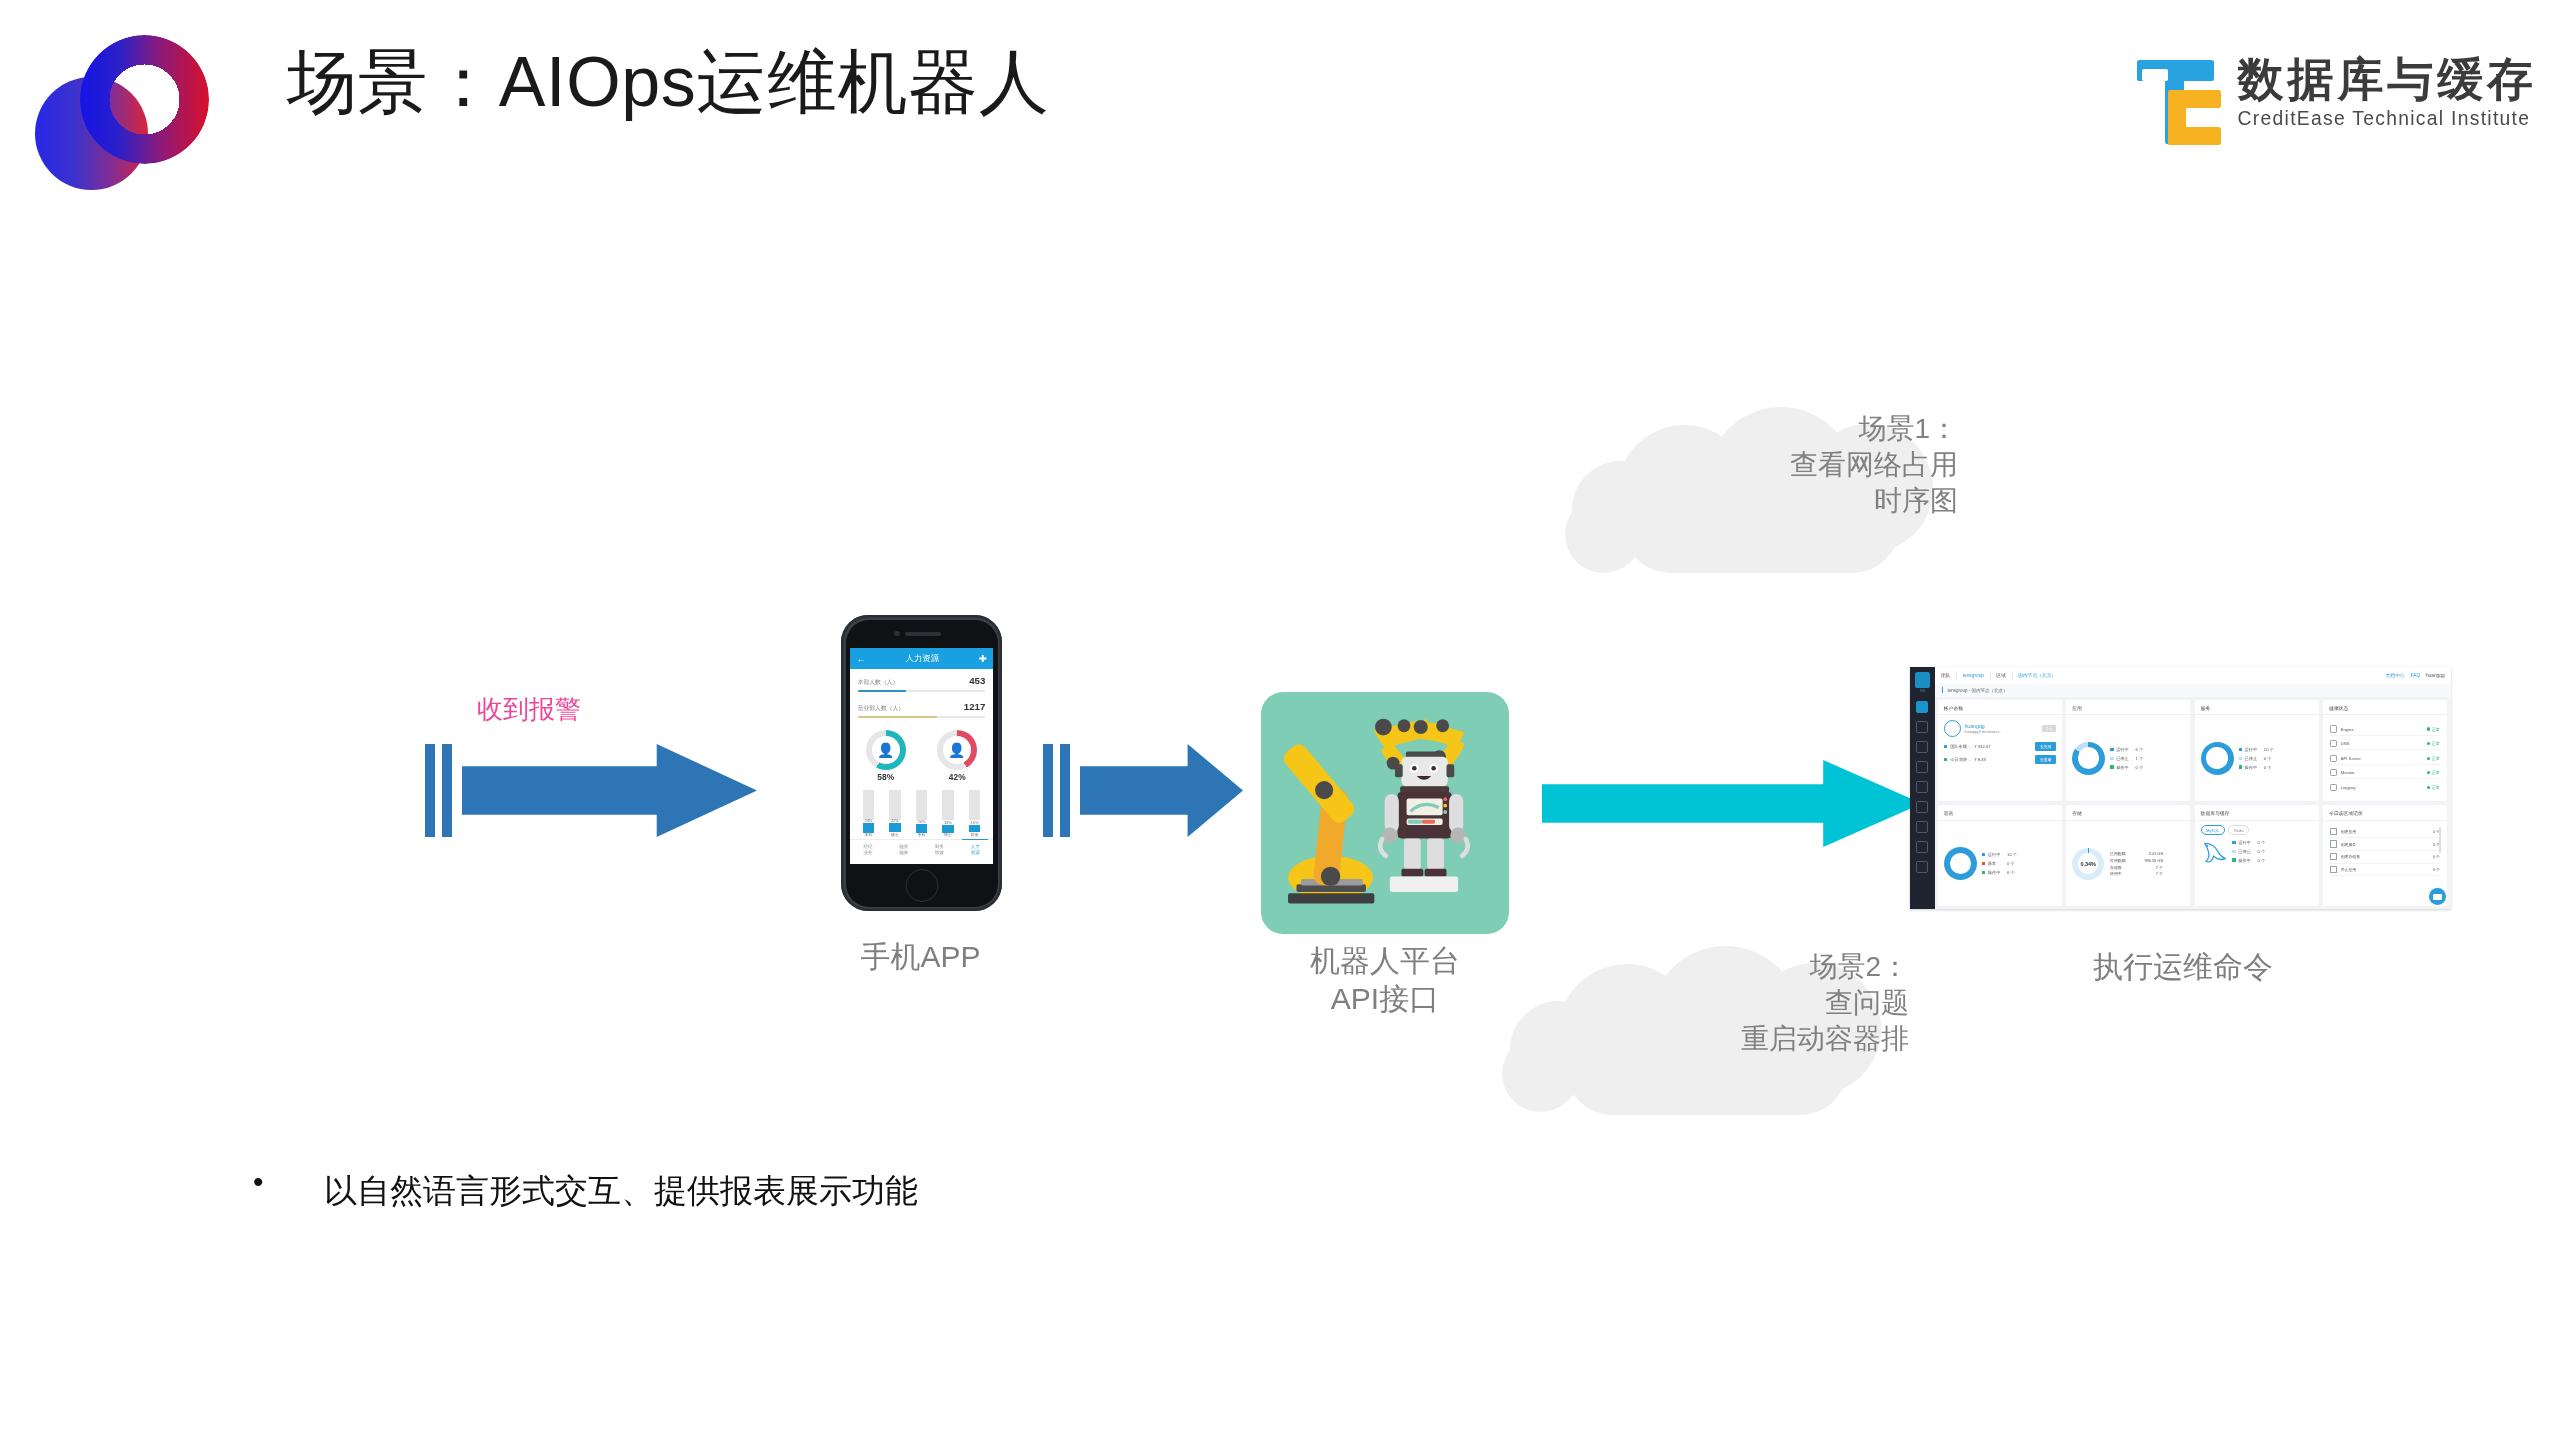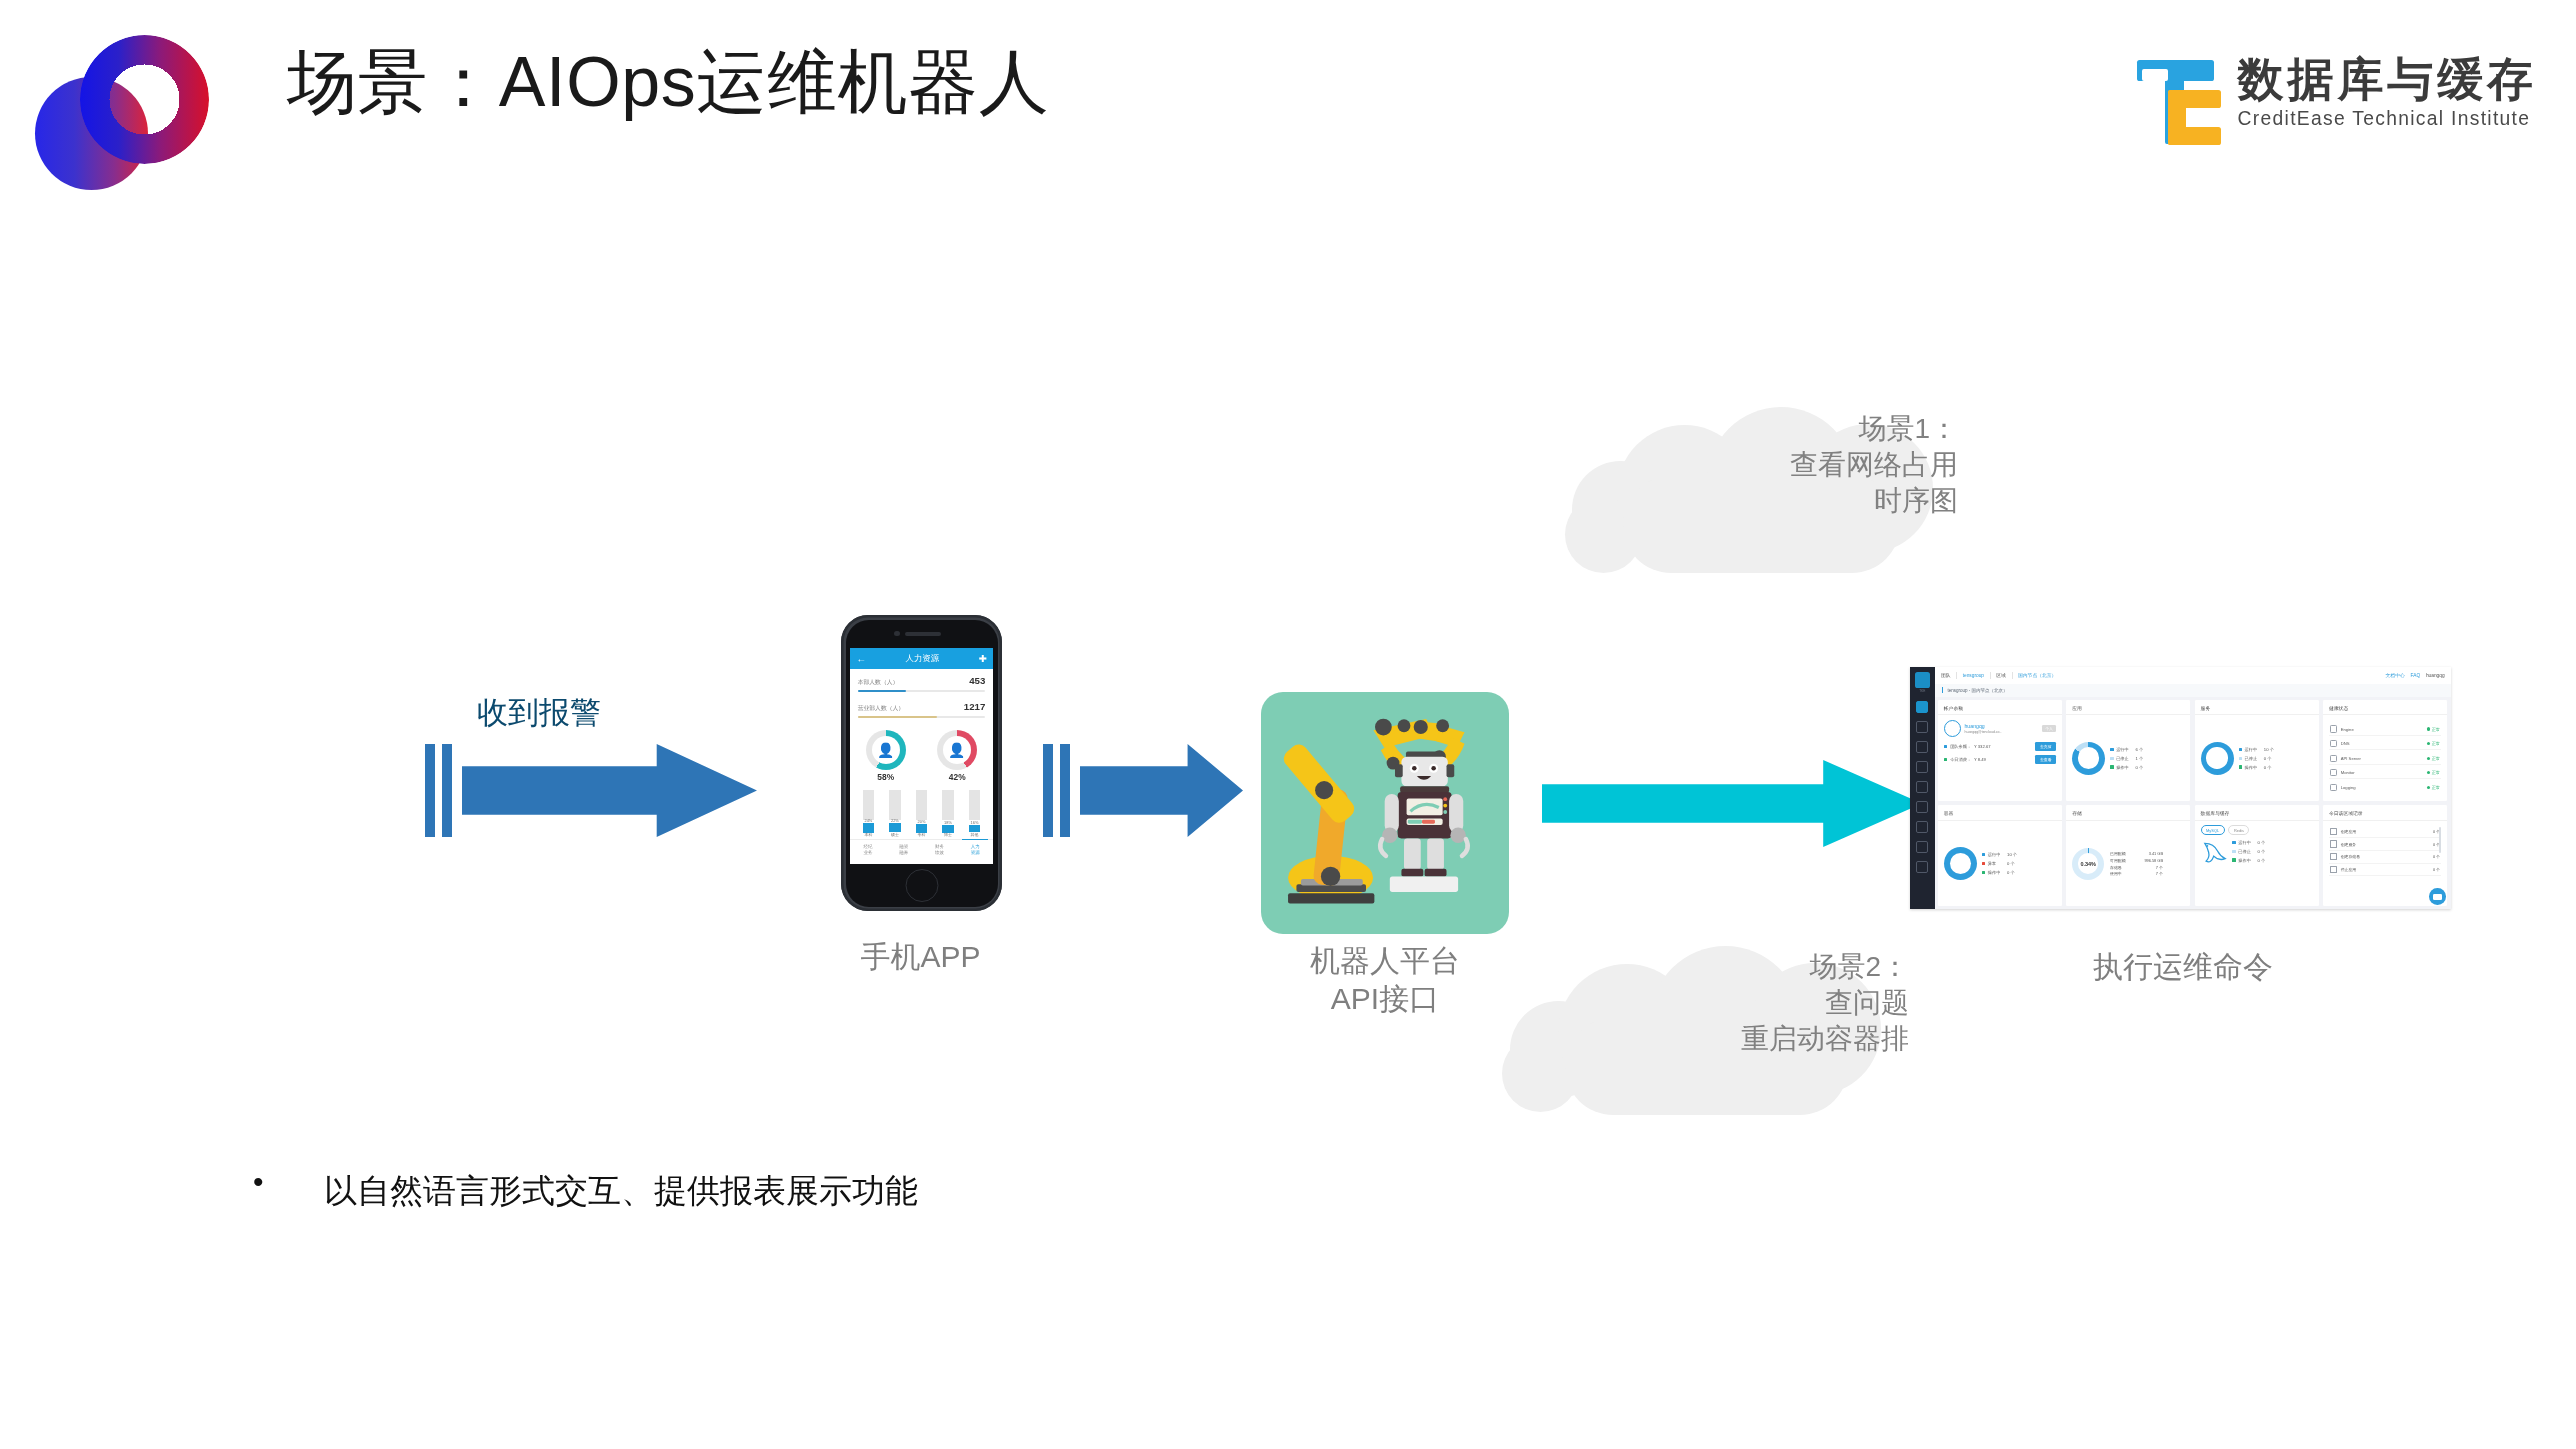--- a/index.html
+++ b/index.html
@@ -64,21 +64,21 @@
   .av-tie{position:absolute;left:87px;bottom:0;width:19.3px;height:62px;background:#1d6fbd;clip-path:polygon(30% 0,70% 0,100% 18%,62% 100%,38% 100%,0 18%);}
   .person .cap{margin-top:16.7px;text-align:center;font-size:30px;color:#7f7f7f;}
 
   .arrow-blue{position:absolute;}
   .arrow-blue .tick{position:absolute;top:0;width:10.3px;height:100%;background:#2e75b6;}
   .arrow-blue .body{position:absolute;top:0;height:100%;background:#2e75b6;
      clip-path:polygon(0 24%,66% 24%,66% 0,100% 50%,66% 100%,66% 76%,0 76%);}
   .arrow-cyan{position:absolute;background:#00c4d6;
      clip-path:polygon(0 28%,74% 28%,74% 0,100% 50%,74% 100%,74% 72%,0 72%);}
 
-  .arrow-label{position:absolute;font-size:31px;color:#0c4a6e;white-space:nowrap;}
+  .arrow-label{position:absolute;font-size:26px;color:#ec4899;white-space:nowrap;}
 
   
   .phone{position:absolute;left:841px;top:615px;width:161px;height:296px;
      background:#3b3f46;border-radius:27px;box-shadow:inset 0 0 0 2.6px #2b2f35;}
   .phone .glass{position:absolute;left:4.5px;top:4.5px;right:4.5px;bottom:4.5px;background:#101114;border-radius:23px;}
   .phone .cam{position:absolute;left:53px;top:15.5px;width:5.8px;height:5.8px;border-radius:50%;background:#2d3036;}
   .phone .spk{position:absolute;left:64px;top:16.7px;width:36px;height:3.9px;border-radius:1.9px;background:#2d3036;}
   .phone .home{position:absolute;left:50%;bottom:9px;transform:translateX(-50%);width:31px;height:31px;border-radius:50%;border:1.9px solid #2d3036;}
   .phone .screen{position:absolute;left:9px;top:33px;width:143px;height:216px;background:#fff;overflow:hidden;}
   .ph-bar{height:20.6px;background:#18a0e0;display:flex;align-items:center;justify-content:space-between;padding:0 6.4px;color:#fff;font-size:8.4px;}

